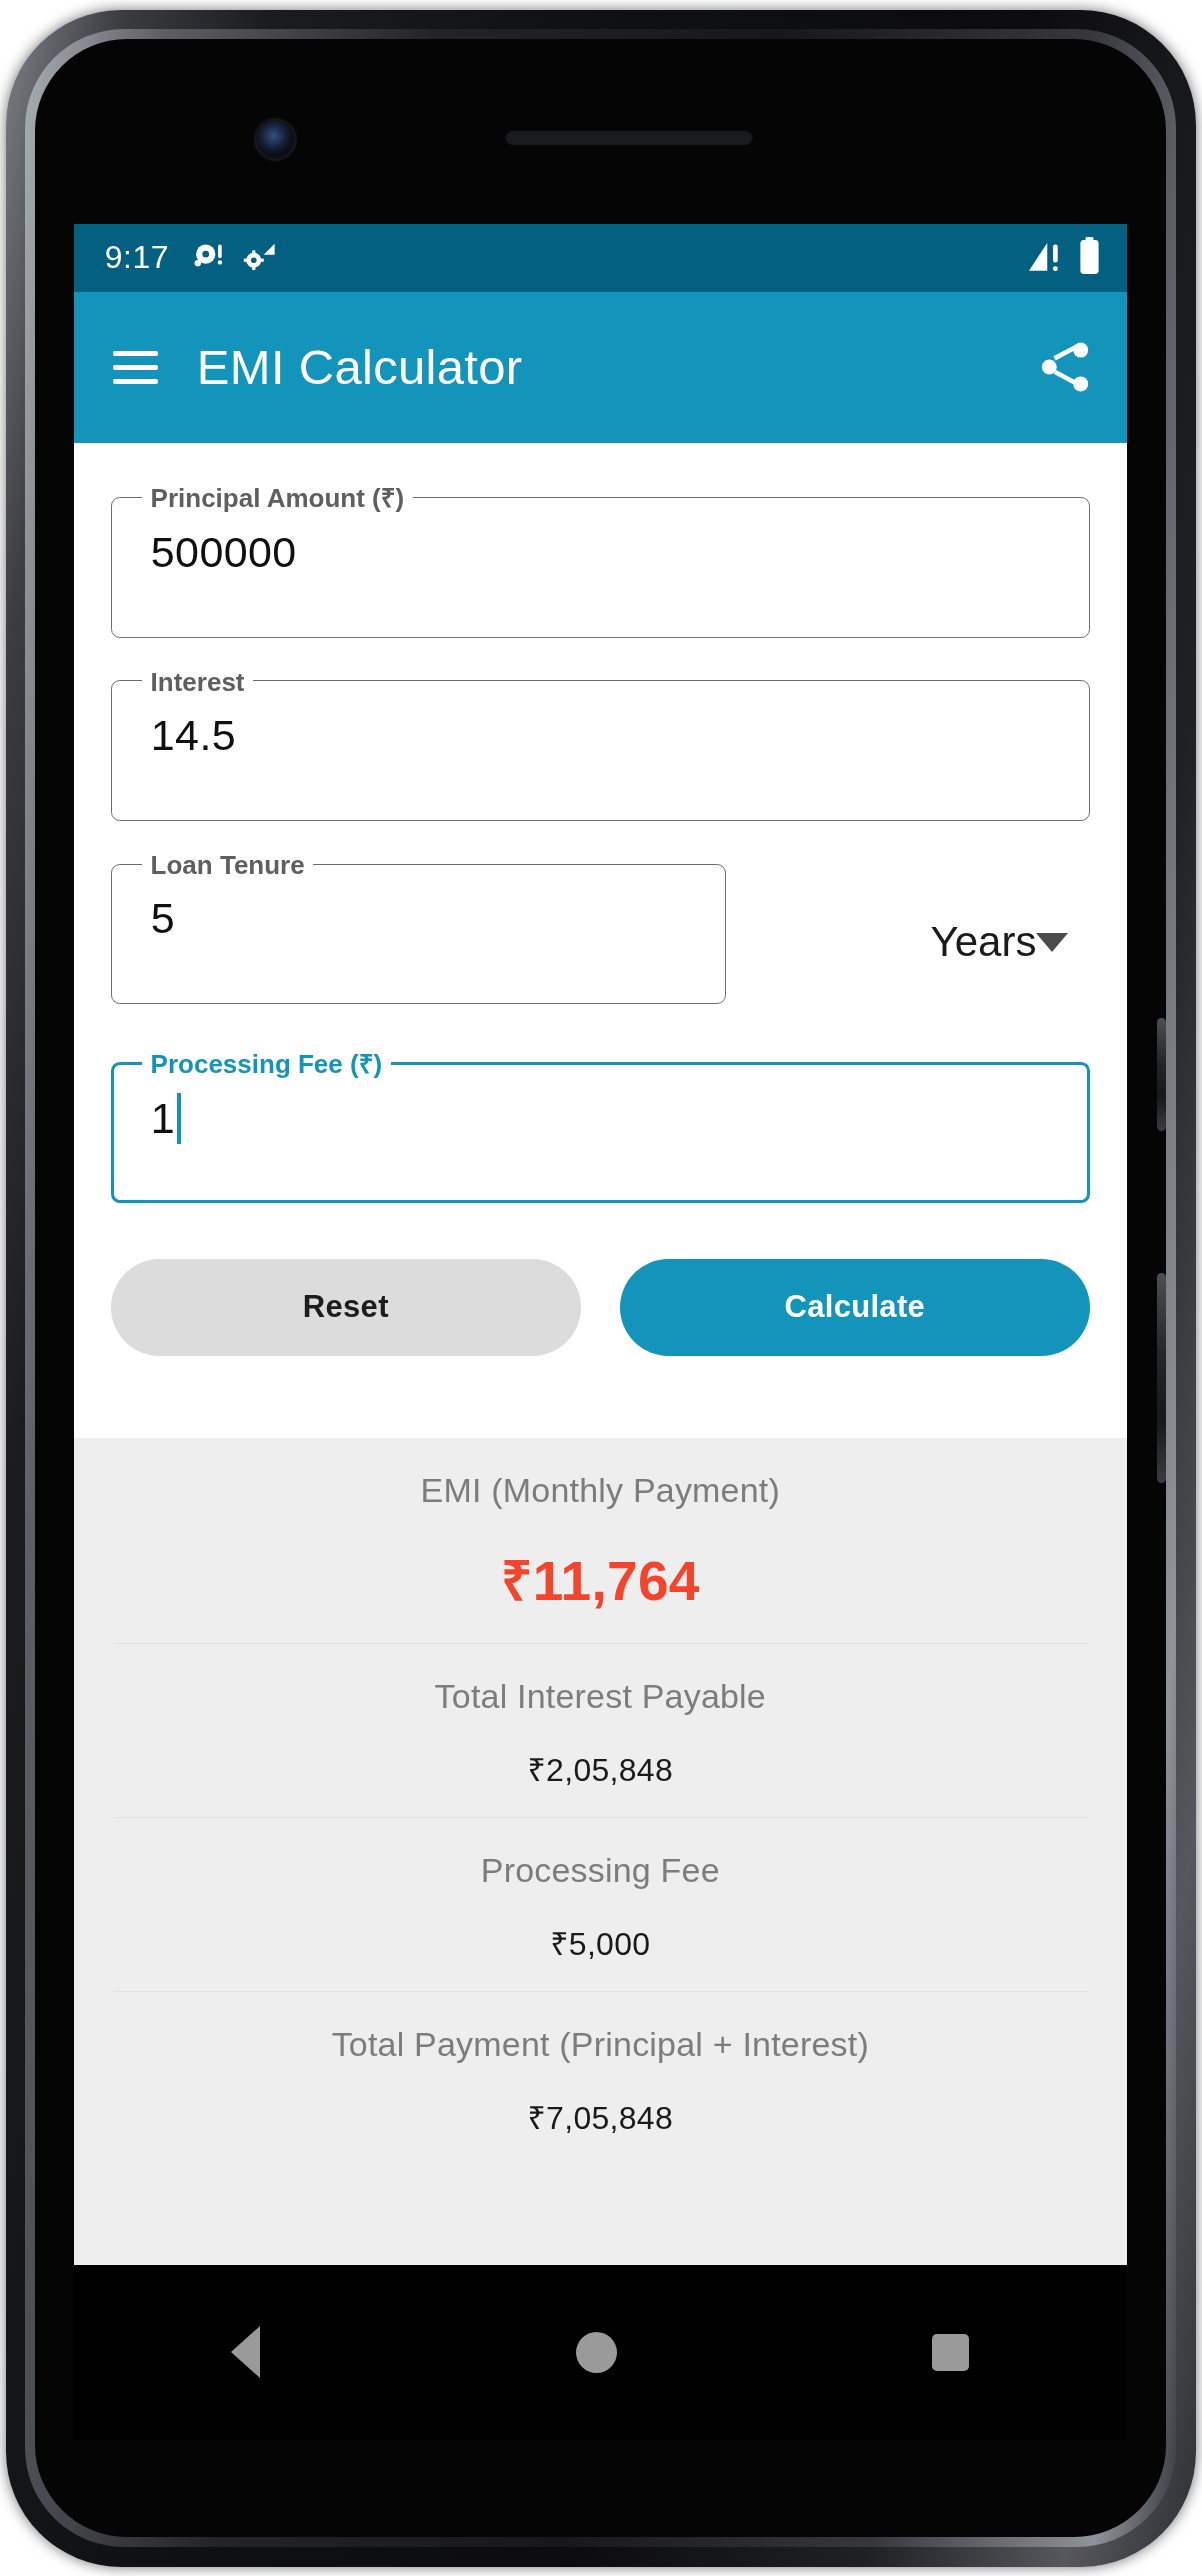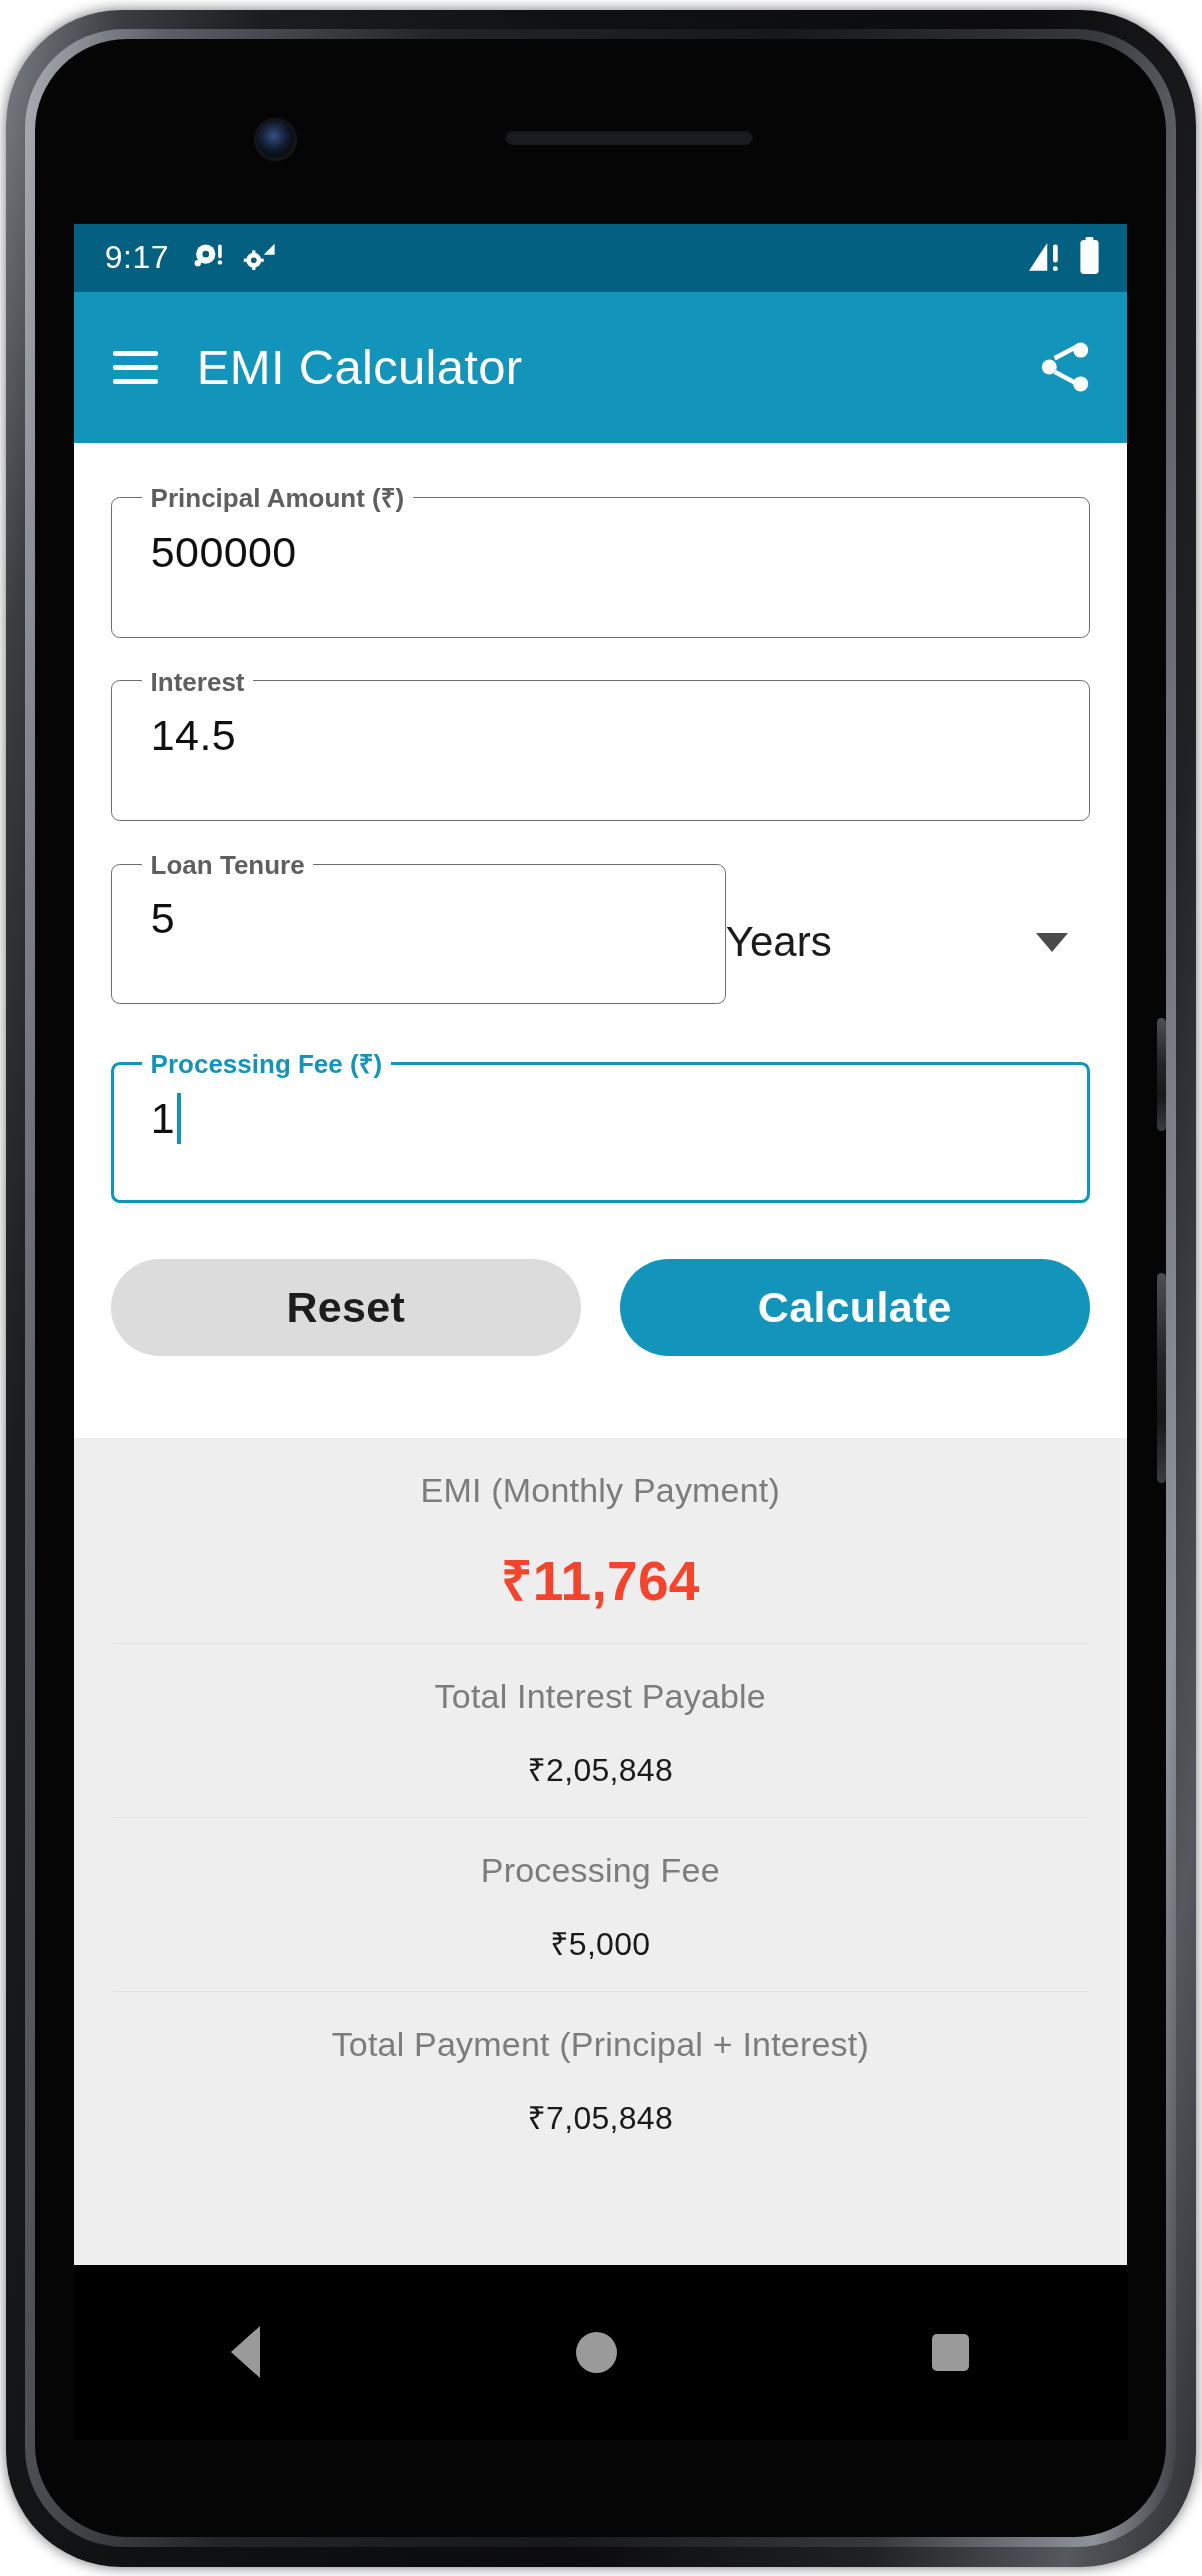--- a/index.html
+++ b/index.html
@@ -161,39 +161,39 @@
   }
 
   
   #tenure-row { display: flex; align-items: flex-start; gap: 0; margin-bottom: 21.4px; }
   #tenure-row .field { flex: 0 0 615px; margin-bottom: 15px; }
   #tenure-unit-select {
     flex: 1;
     margin-top: 76px;
     display: flex;
     align-items: center;
-    justify-content: space-between;
+    justify-content: flex-end;
     padding-right: 21.4px;
     cursor: pointer;
   }
   #tenure-unit-label { font-size: 42px; color: #1b1b1b; }
   #tenure-caret { width: 0; height: 0; border-left: 16.6px solid transparent; border-right: 16.6px solid transparent; border-top: 19.5px solid #4b4b4b; }
 
   
   #button-row {
     display: flex;
     gap: 39px;
     margin-top: 56px;
   }
   .action-btn {
     flex: 1;
     height: 97px;
     border: none;
     border-radius: 49px;
-    font-size: 43px;
+    font-size: 31px;
     font-weight: bold;
     font-family: "Liberation Sans", sans-serif;
     cursor: pointer;
     letter-spacing: 0.3px;
   }
   #reset-button { background: #dcdcdc; color: #1d1d1d; }
   #calculate-button { background: #1395bb; color: #ffffff; }
 
   
   #results-panel {

